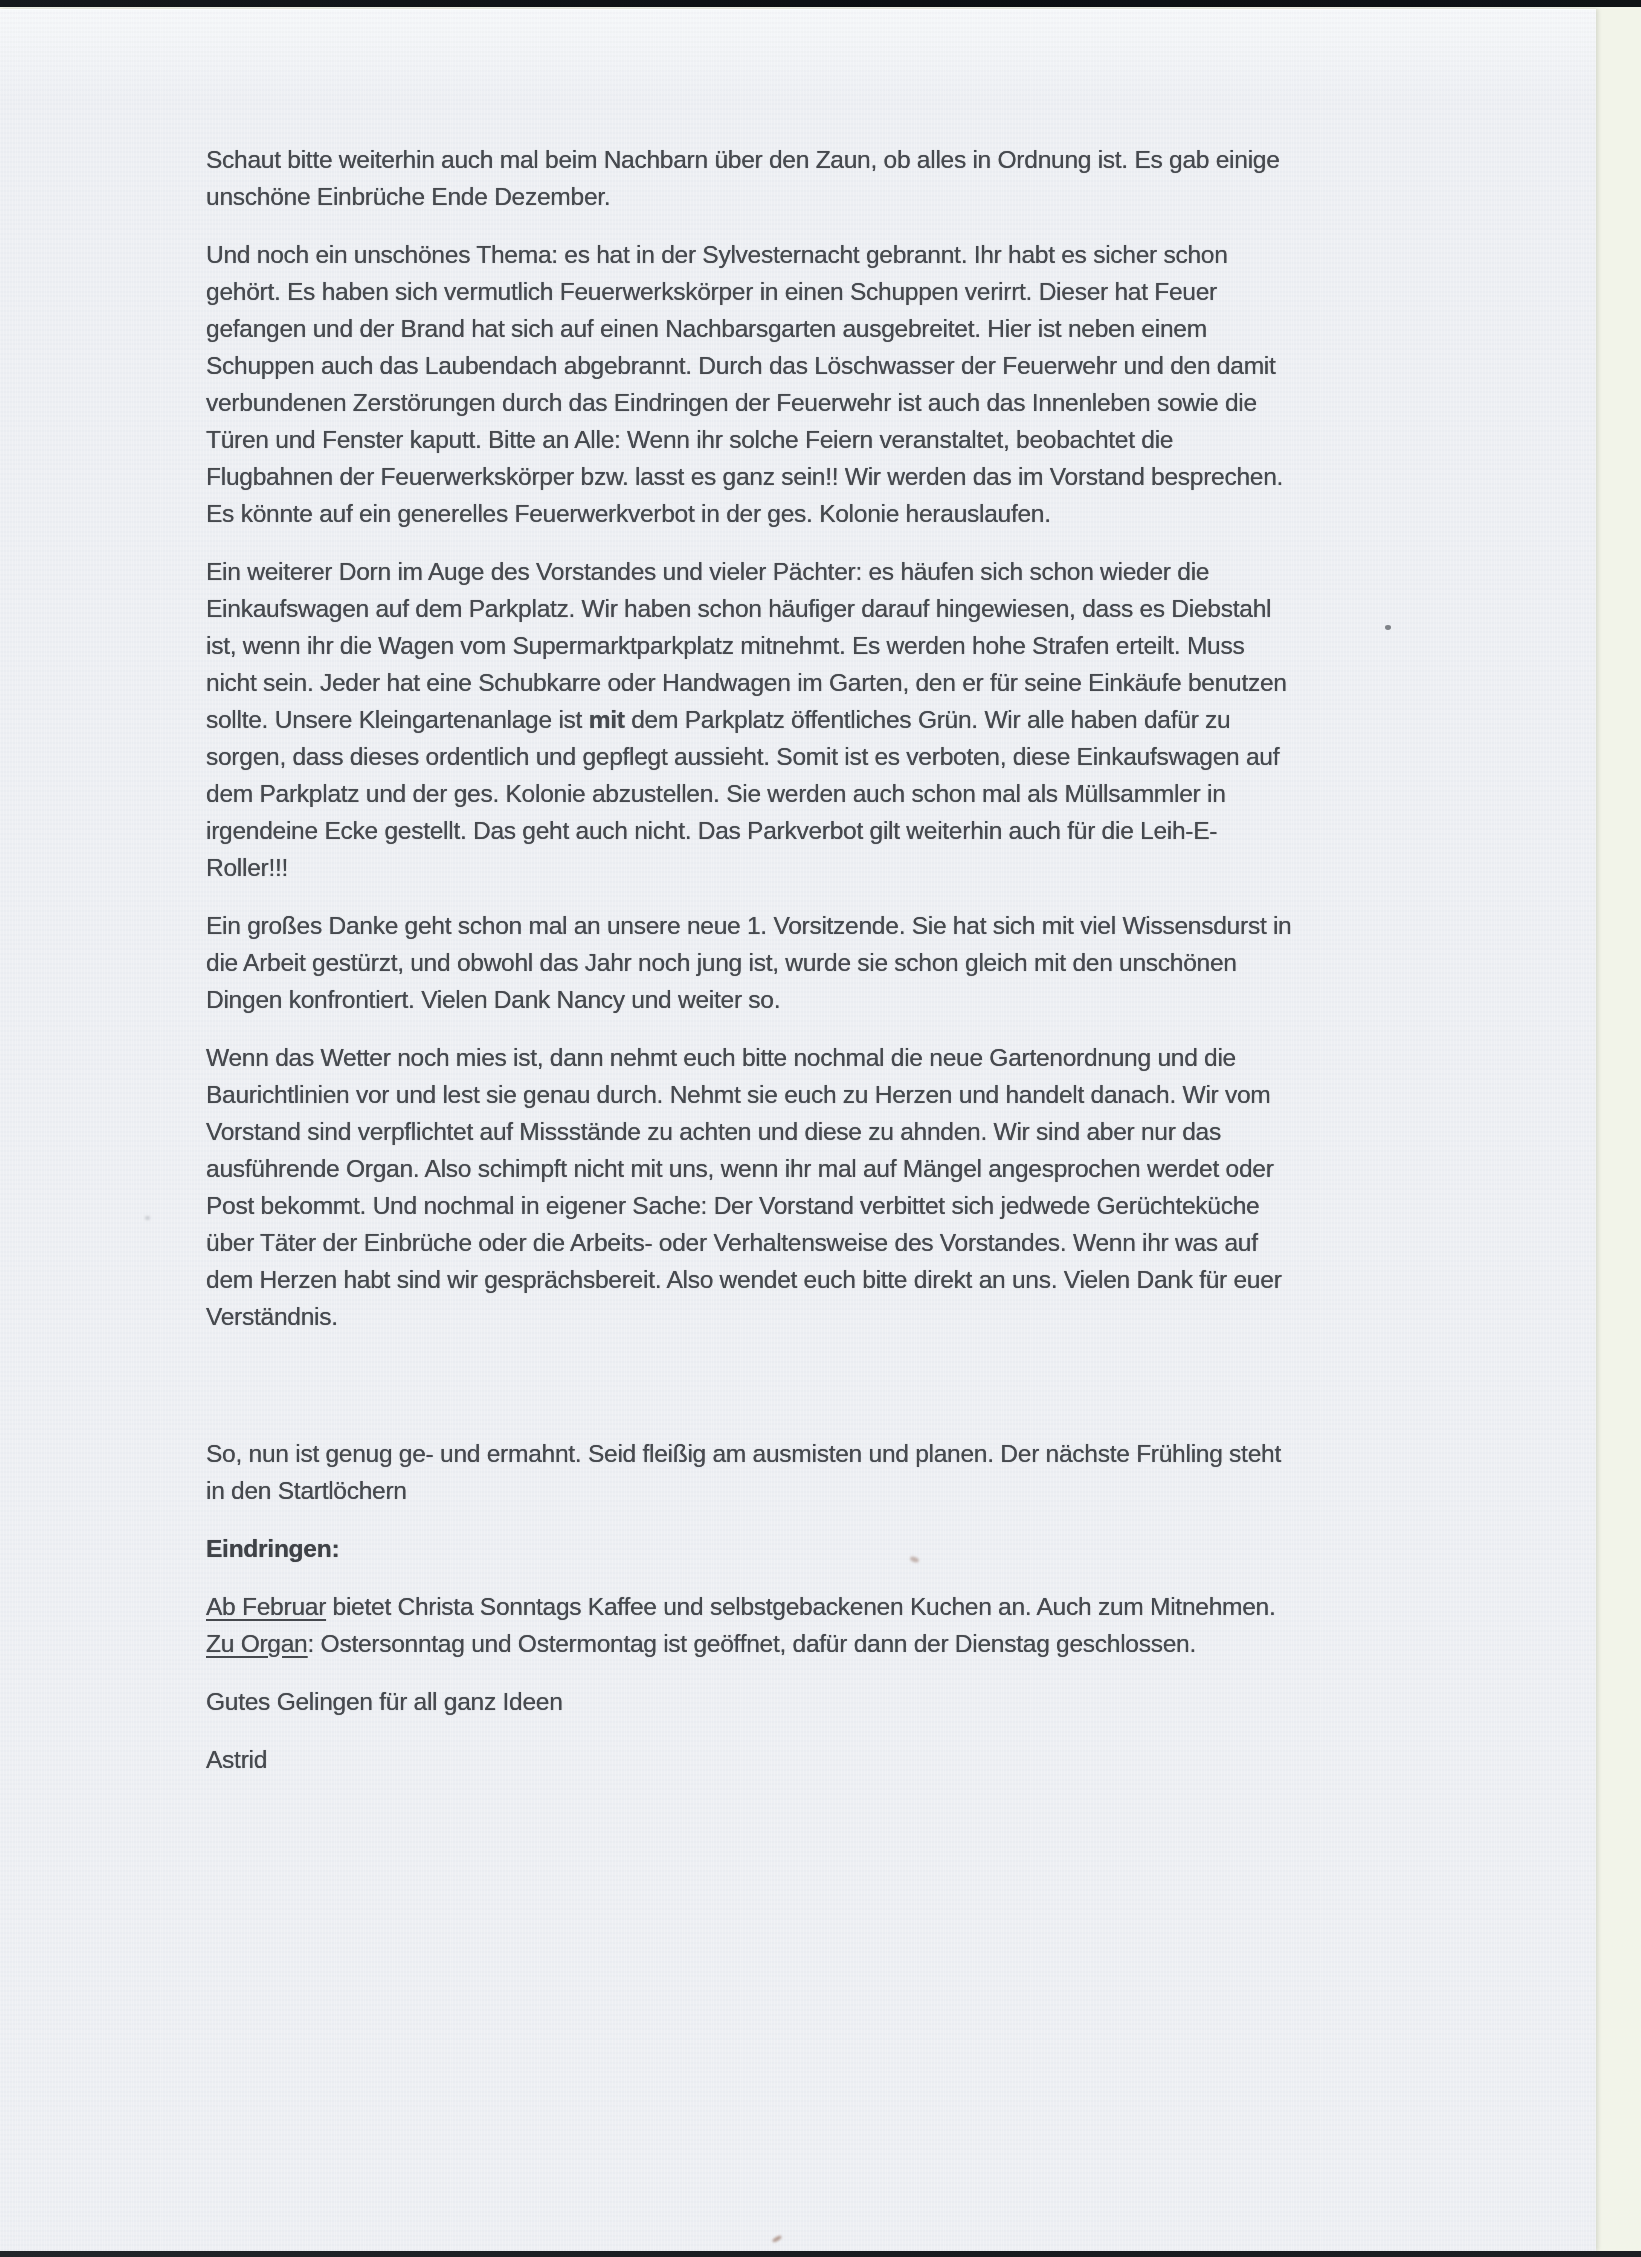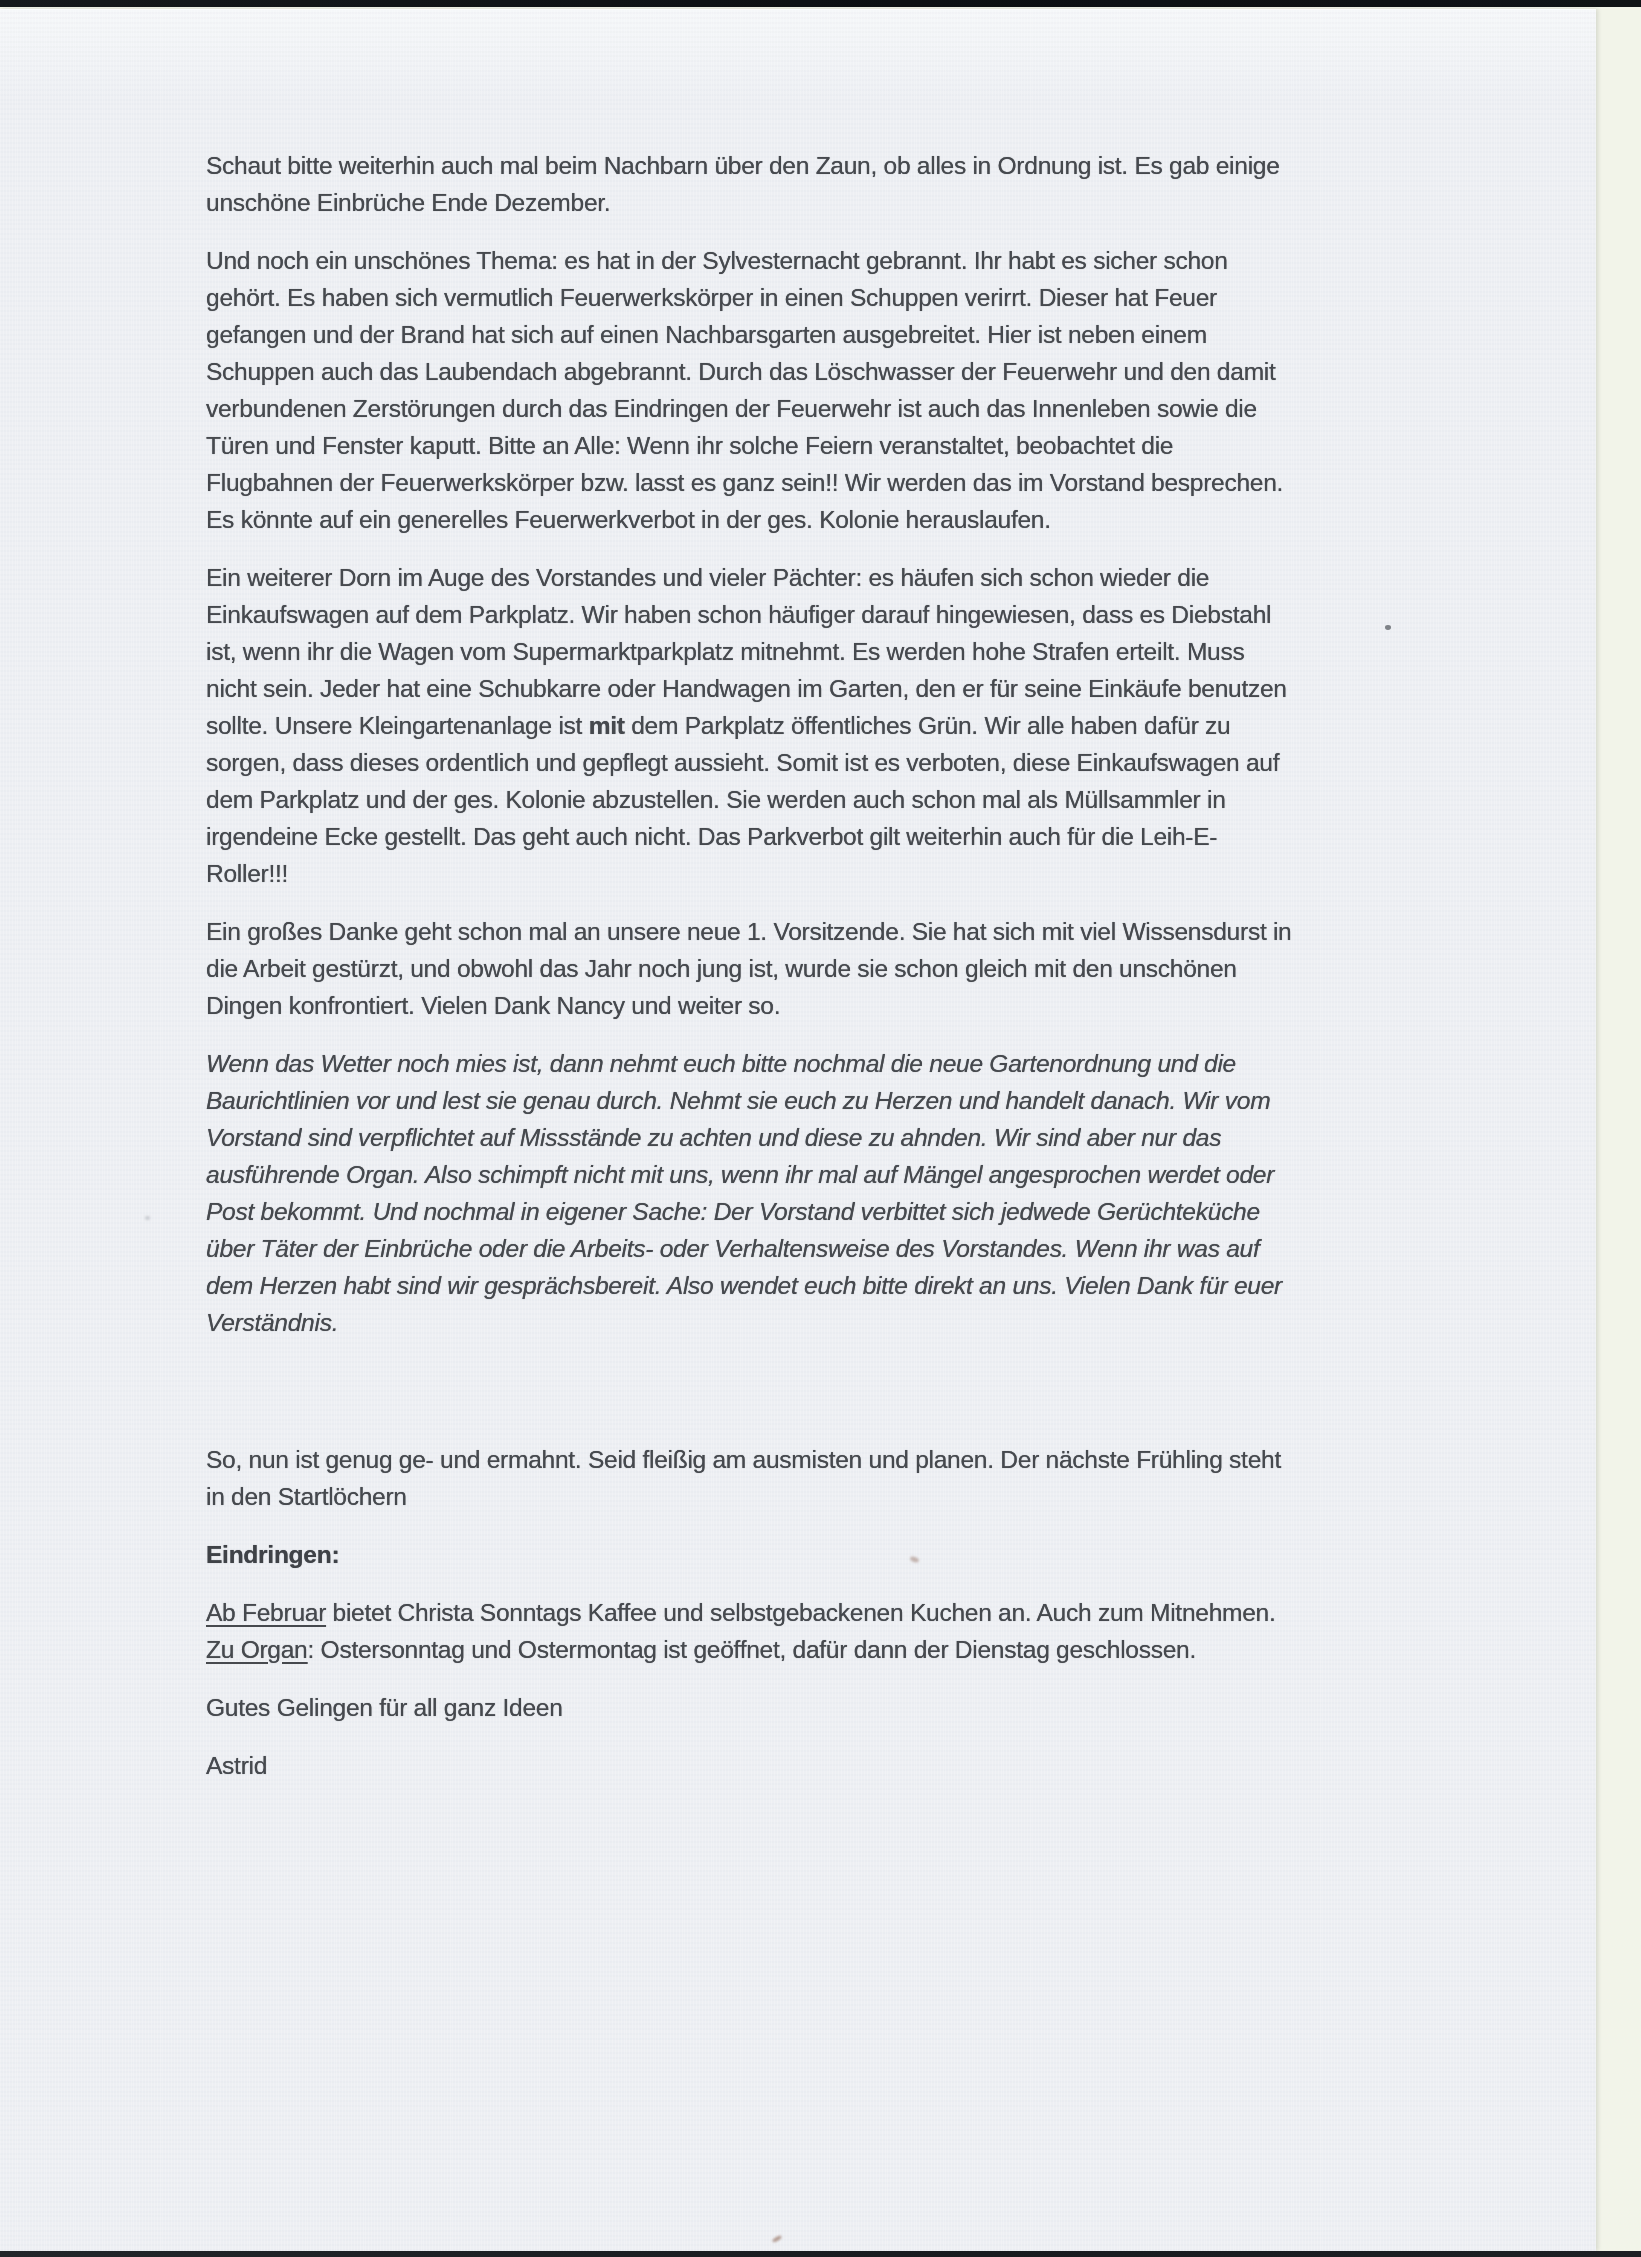--- a/index.html
+++ b/index.html
@@ -45,35 +45,34 @@
     background:
       repeating-linear-gradient(90deg, rgba(255,255,255,0.20) 0 1px, rgba(255,255,255,0) 1px 2.9px),
       repeating-linear-gradient(0deg, rgba(176,182,194,0.05) 0 1.9px, rgba(255,255,255,0) 1.9px 4.8px),
       linear-gradient(180deg, #f5f7f9 0%, #edeff3 87px, #edeff3 100%);
     border-top: 1.9px solid #fbfcfd;
     box-shadow: 1.9px 0 3.9px rgba(90,95,85,0.18);
   }
   .text-block {
     position: absolute;
     left: 206px;
-    top: 137px;
+    top: 131px;
     width: 1265px;
     color: #46494e;
     font-size: 24.6px;
     line-height: 37px;
     letter-spacing: -0.3px;
     text-shadow: 0 0 0.7px rgba(64,68,74,0.85);
   }
   .para {
     margin: 0 0 21px 0;
     white-space: pre;
   }
   .para.big-gap-after {
     margin-bottom: 100px;
-    font-style: italic;
   }
   .heading {
     font-weight: bold;
     color: #3f4247;
   }
   .bold {
     font-weight: bold;
   }
   .underline {
     text-decoration: underline;

